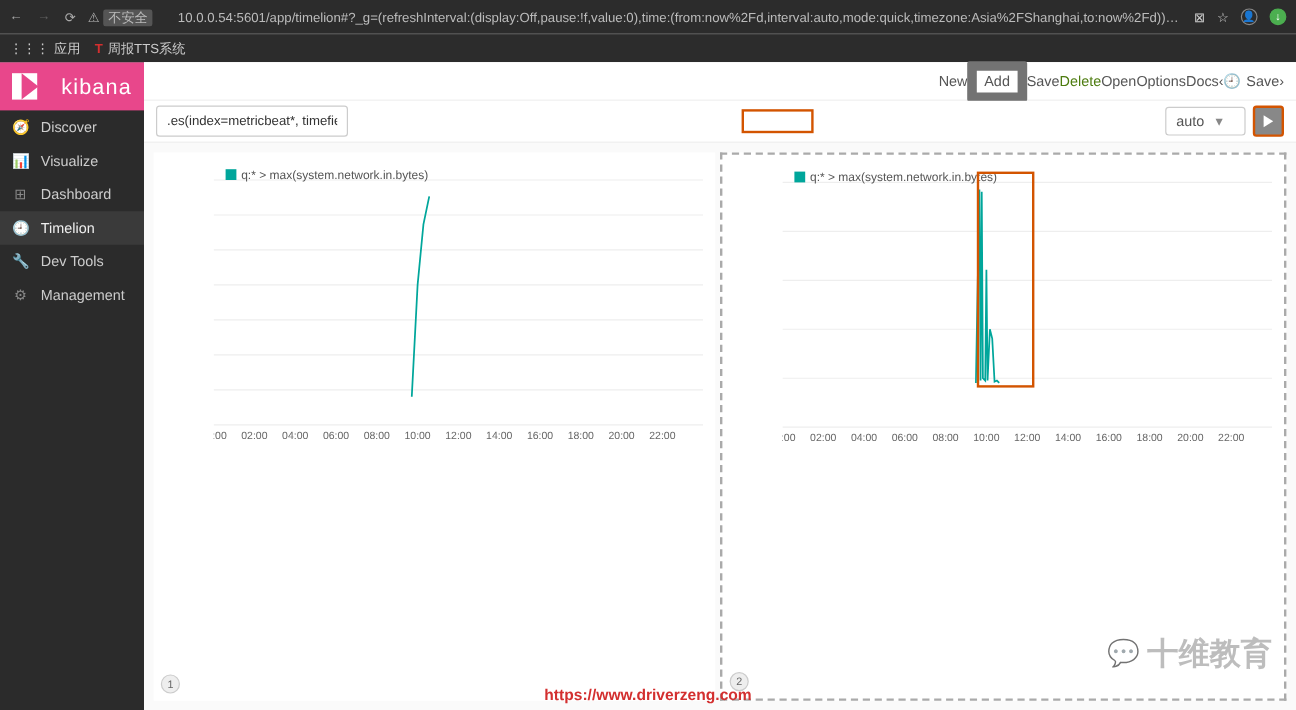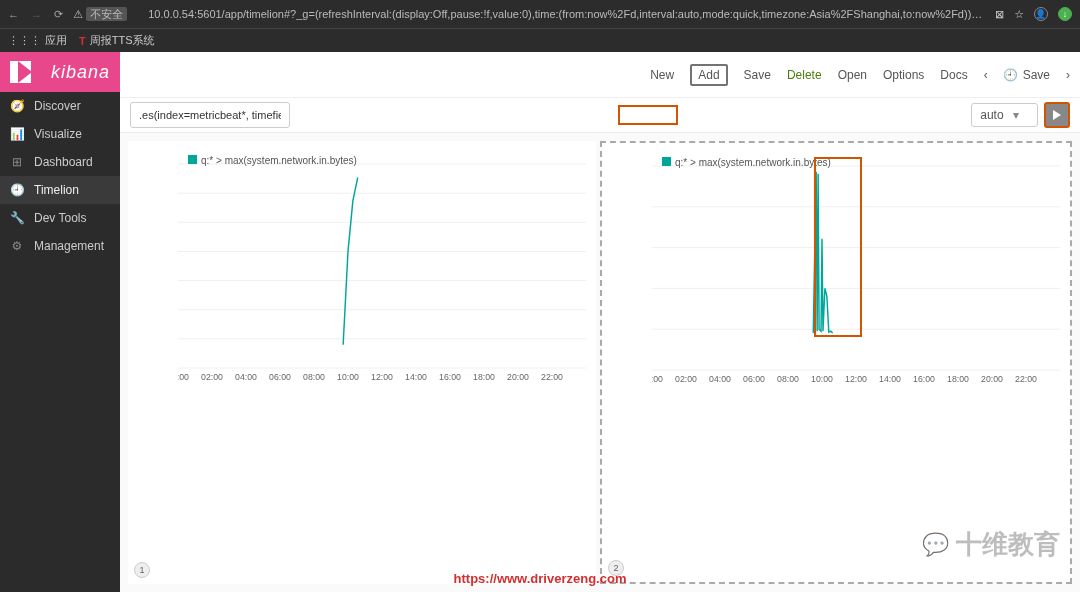--- a/index.html
+++ b/index.html
@@ -16,35 +16,35 @@
 
 .bookmarks-bar { height: 24px; background: #2c2c2c; display: flex; align-items: center; padding: 0 8px; color: #ccc; font-size: 11px; gap: 12px; border-top: 1px solid #444; }
 .bookmarks-bar .bm-item { display: flex; align-items: center; gap: 4px; }
 .bookmarks-bar .red-icon { color: #d32f2f; font-weight: bold; }
 
 
 .app { display: flex; height: calc(592px - 52px); background: white; }
 
 
 .sidebar { width: 120px; background: #2b2b2b; color: #ccc; font-size: 12px; flex-shrink: 0; }
-.logo-area { height: 40px; background: #e8478b; display: flex; align-items: center; padding: 16px 10px; gap: 20px; font-style: italic; }
+.logo-area { height: 40px; background: #e8478b; display: flex; align-items: center; padding: 16px 10px; gap: 20px; }
 .logo-k { width: 22px; height: 22px; background: white; position: relative; }
 .logo-k::before { content: ''; position: absolute; left: 8px; top: 0; width: 0; height: 0; border-left: 14px solid #e8478b; border-top: 11px solid transparent; border-bottom: 11px solid transparent; }
 .logo-text { color: white; font-size: 18px; font-weight: 300; letter-spacing: 1px; }
 .nav-item { display: flex; align-items: center; gap: 10px; padding: 7px 10px; cursor: pointer; }
 .nav-item.active { background: #3a3a3a; }
 .nav-item .icon { width: 14px; text-align: center; color: #888; }
 .nav-item.active .icon, .nav-item.active span { color: #eee; }
 
 
 .main { flex: 1; display: flex; flex-direction: column; background: #fafafa; }
-.toolbar { height: 46px; display: flex; align-items: center; justify-content: flex-end; padding: 0 10px; gap: 16px; font-size: 12px; color: #555; border-bottom: 1px solid #eee; background: white; }
+.toolbar { height: 32px; display: flex; align-items: center; justify-content: flex-end; padding: 0 10px; font-size: 12px; color: #555; border-bottom: 1px solid #eee; background: white; }
 .toolbar .tool-link { cursor: pointer; color: #555; }
 .toolbar .tool-link.disabled { color: #4d7c0f; }
-.toolbar .highlighted { border: 2px solid #737373; padding: 2px 6px; border-radius: 2px; }
+.toolbar .highlighted { border: 8px solid #737373; padding: 2px 6px; border-radius: 2px; }
 .toolbar .today-pill { display: flex; align-items: center; gap: 4px; }
 
 .query-row { display: flex; align-items: center; padding: 4px 10px; gap: 6px; background: white; border-bottom: 1px solid #eee; }
 .query-input { flex: 1; font-size: 11px; color: #333; padding: 6px 8px; border: 1px solid #ccc; border-radius: 3px; background: white; position: relative; font-family: inherit; }
 .query-highlight-box { position: absolute; border: 2px solid #d35400; pointer-events: none; height: 20px; top: 3px; }
 .auto-select { font-size: 12px; padding: 4px 18px 4px 8px; border: 1px solid #ccc; border-radius: 3px; background: white; color: #555; }
 .play-btn { width: 26px; height: 26px; background: #888; border-radius: 3px; display: flex; align-items: center; justify-content: center; border: 2px solid #d35400; }
 .play-triangle { width: 0; height: 0; border-left: 8px solid white; border-top: 5px solid transparent; border-bottom: 5px solid transparent; }
 
 

